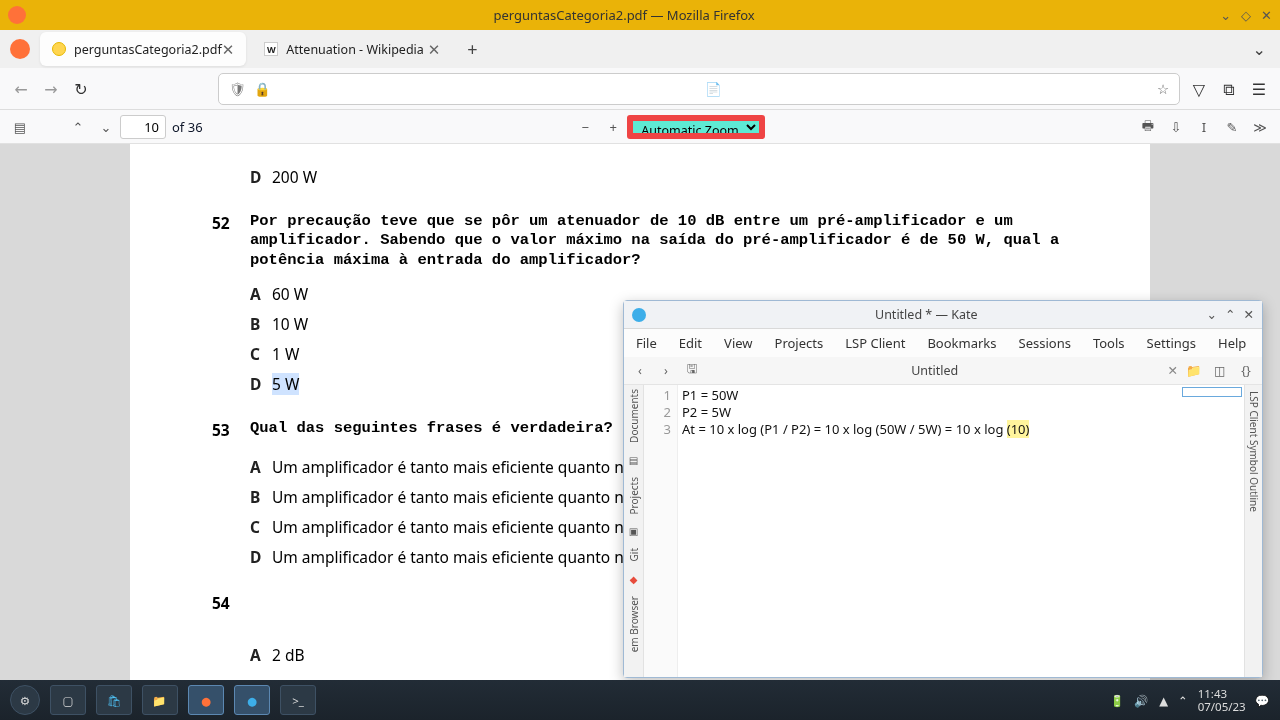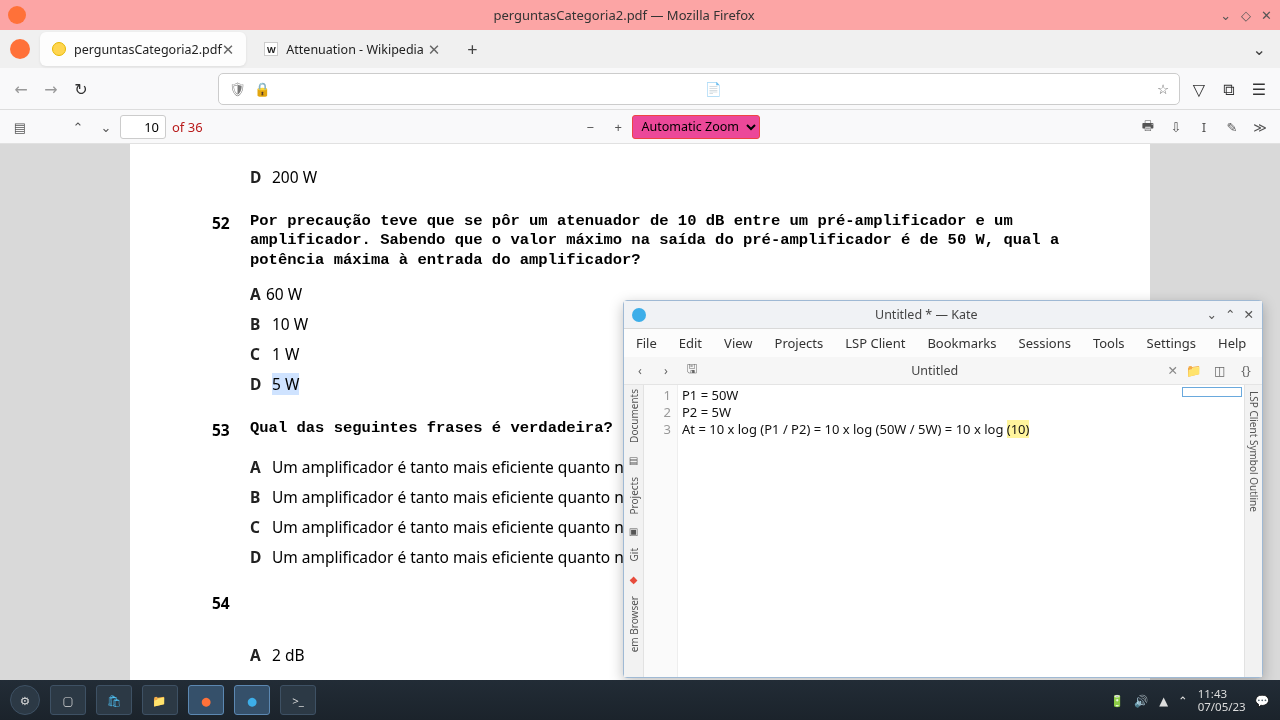--- a/index.html
+++ b/index.html
@@ -1,19 +1,19 @@
 <!DOCTYPE html>
 <html><head>
 <meta charset="utf-8">
 <style>
 * { margin: 0; padding: 0; box-sizing: border-box; font-family: "Noto Sans", "DejaVu Sans", sans-serif; }
 body { width: 1280px; height: 720px; overflow: hidden; background: #f0f0f0; position: relative; }
 
 
-.window-title-bar { height: 30px; background: #fca5a5; display: flex; align-items: center; padding: 0 8px; font-size: 13px; color: #333; }
+.window-title-bar { height: 30px; background: #eab308; display: flex; align-items: center; padding: 0 8px; font-size: 13px; color: #333; }
 .window-title-bar .ff-icon { width: 18px; height: 18px; border-radius: 50%; background: #ff7139; margin-right: 12px; }
 .window-title-bar .title { flex: 1; text-align: center; }
 .window-title-bar .wctl { margin-left: 10px; color: #555; cursor: pointer; }
 
 
 .tab-strip { height: 38px; background: #f0f0f0; display: flex; align-items: center; padding: 0 8px; }
 .tab-strip .ff-icon-sm { width: 20px; height: 20px; border-radius: 50%; background: #ff7139; margin: 0 10px 0 2px; }
 .tab { display: flex; align-items: center; background: #fdfdfd; height: 34px; padding: 0 12px; border-radius: 6px; margin-right: 6px; font-size: 12.5px; color: #222; min-width: 200px; box-shadow: 0 1px 3px rgba(0,0,0,0.08); }
 .tab.inactive { background: transparent; box-shadow: none; }
 .tab .favicon { width: 14px; height: 14px; margin-right: 8px; }
@@ -30,21 +30,21 @@
 .urlbar { flex: 1; background: #fff; border: 1px solid #ccc; border-radius: 5px; height: 32px; display: flex; align-items: center; padding: 0 10px; font-size: 13.5px; color: #555; gap: 8px; }
 .urlbar .shield, .urlbar .lock { color: #777; }
 .urlbar .domain { color: #111; }
 .urlbar .star { margin-left: auto; color: #666; }
 
 
 .pdf-toolbar { height: 34px; background: #f9f9fa; border-bottom: 1px solid #e1e1e1; display: flex; align-items: center; padding: 0 6px; font-size: 13px; color: #333; }
 .pdf-toolbar .pbtn { width: 28px; height: 28px; display:flex; align-items:center; justify-content:center; color:#555; cursor:pointer; }
 .pdf-toolbar input.pagenum { width: 46px; height: 24px; text-align: right; padding-right: 6px; border: 1px solid #ccc; border-radius: 3px; background:#fff; font-size:13px; }
 .pdf-toolbar .spacer { flex: 1; }
-.pdf-toolbar select.zoom { height: 24px; border: 1px solid #ef4444; border-radius: 3px; background: #ec4899; font-size: 12.5px; padding: 0 4px; text-align: center; }
+.pdf-toolbar select.zoom { height: 24px; border: 6px solid #ef4444; border-radius: 3px; background: #5eead4; font-size: 12.5px; padding: 0 4px; }
 
 
 .pdf-viewport { position: absolute; top: 144px; left: 0; right: 0; bottom: 40px; background: #d9d9d9; overflow: hidden; }
 .page { position: absolute; left: 130px; top: 0; width: 1020px; background: #fff; min-height: 900px; padding: 0 50px; font-family: Arial, sans-serif; color: #000; }
 .qnum { position: absolute; font-weight: bold; font-size: 15.5px; }
 .qtext { position: absolute; font-weight: bold; font-size: 15.5px; line-height: 1.25; max-width: 820px; font-family: Liberation Mono, monospace; }
 .optlabel { position: absolute; font-weight: bold; font-size: 15.5px; color:#222; }
 .optval { position: absolute; font-size: 15.5px; }
 .highlight { background: #cfe3ff; }
 
@@ -119,21 +119,21 @@
   <div class="navbtn active">⧉</div>
   <div class="navbtn active">☰</div>
 </div>
 
 <div class="pdf-toolbar">
   <div class="pbtn">▤</div>
   <div style="width:30px"></div>
   <div class="pbtn">⌃</div>
   <div class="pbtn">⌄</div>
   <input class="pagenum" value="10" style="">
-  <span style="margin-left:6px;color:#b91c1c">of 36</span>
+  <span style="margin-left:6px;color:#0f172a">of 36</span>
   <div class="spacer"></div>
   <div class="pbtn">−</div>
   <div class="pbtn">+</div>
   <select class="zoom"><option>Automatic Zoom</option></select>
   <div class="spacer"></div>
   <div class="pbtn">🖶</div>
   <div class="pbtn">⇩</div>
   <div class="pbtn">I</div>
   <div class="pbtn">✎</div>
   <div class="pbtn">≫</div>
@@ -141,21 +141,21 @@
 
 <div class="pdf-viewport">
   <div class="page">
     <span class="optlabel" style="left:120px; top:22px;">D</span>
     <span class="optval" style="left:142px; top:22px;">200 W</span>
 
     <span class="qnum" style="left:82px; top:68px;">52</span>
     <span class="qtext" style="left:120px; top:68px;">Por precaução teve que se pôr um atenuador de 10 dB entre um pré-amplificador e um amplificador. Sabendo que o valor máximo na saída do pré-amplificador é de 50 W, qual a potência máxima à entrada do amplificador?</span>
 
     <span class="optlabel" style="left:120px; top:139px;">A</span>
-    <span class="optval" style="left:136px; top:139px;">60 W</span>
+    <span class="optval" style="left:142px; top:139px;">60 W</span>
     <span class="optlabel" style="left:120px; top:169px;">B</span>
     <span class="optval" style="left:142px; top:169px;">10 W</span>
     <span class="optlabel" style="left:120px; top:199px;">C</span>
     <span class="optval" style="left:142px; top:199px;">1 W</span>
     <span class="optlabel" style="left:120px; top:229px;">D</span>
     <span class="optval highlight" style="left:142px; top:229px;">5 W</span>
 
     <span class="qnum" style="left:82px; top:275px;">53</span>
     <span class="qtext" style="left:120px; top:275px;">Qual das seguintes frases é verdadeira?</span>
 

